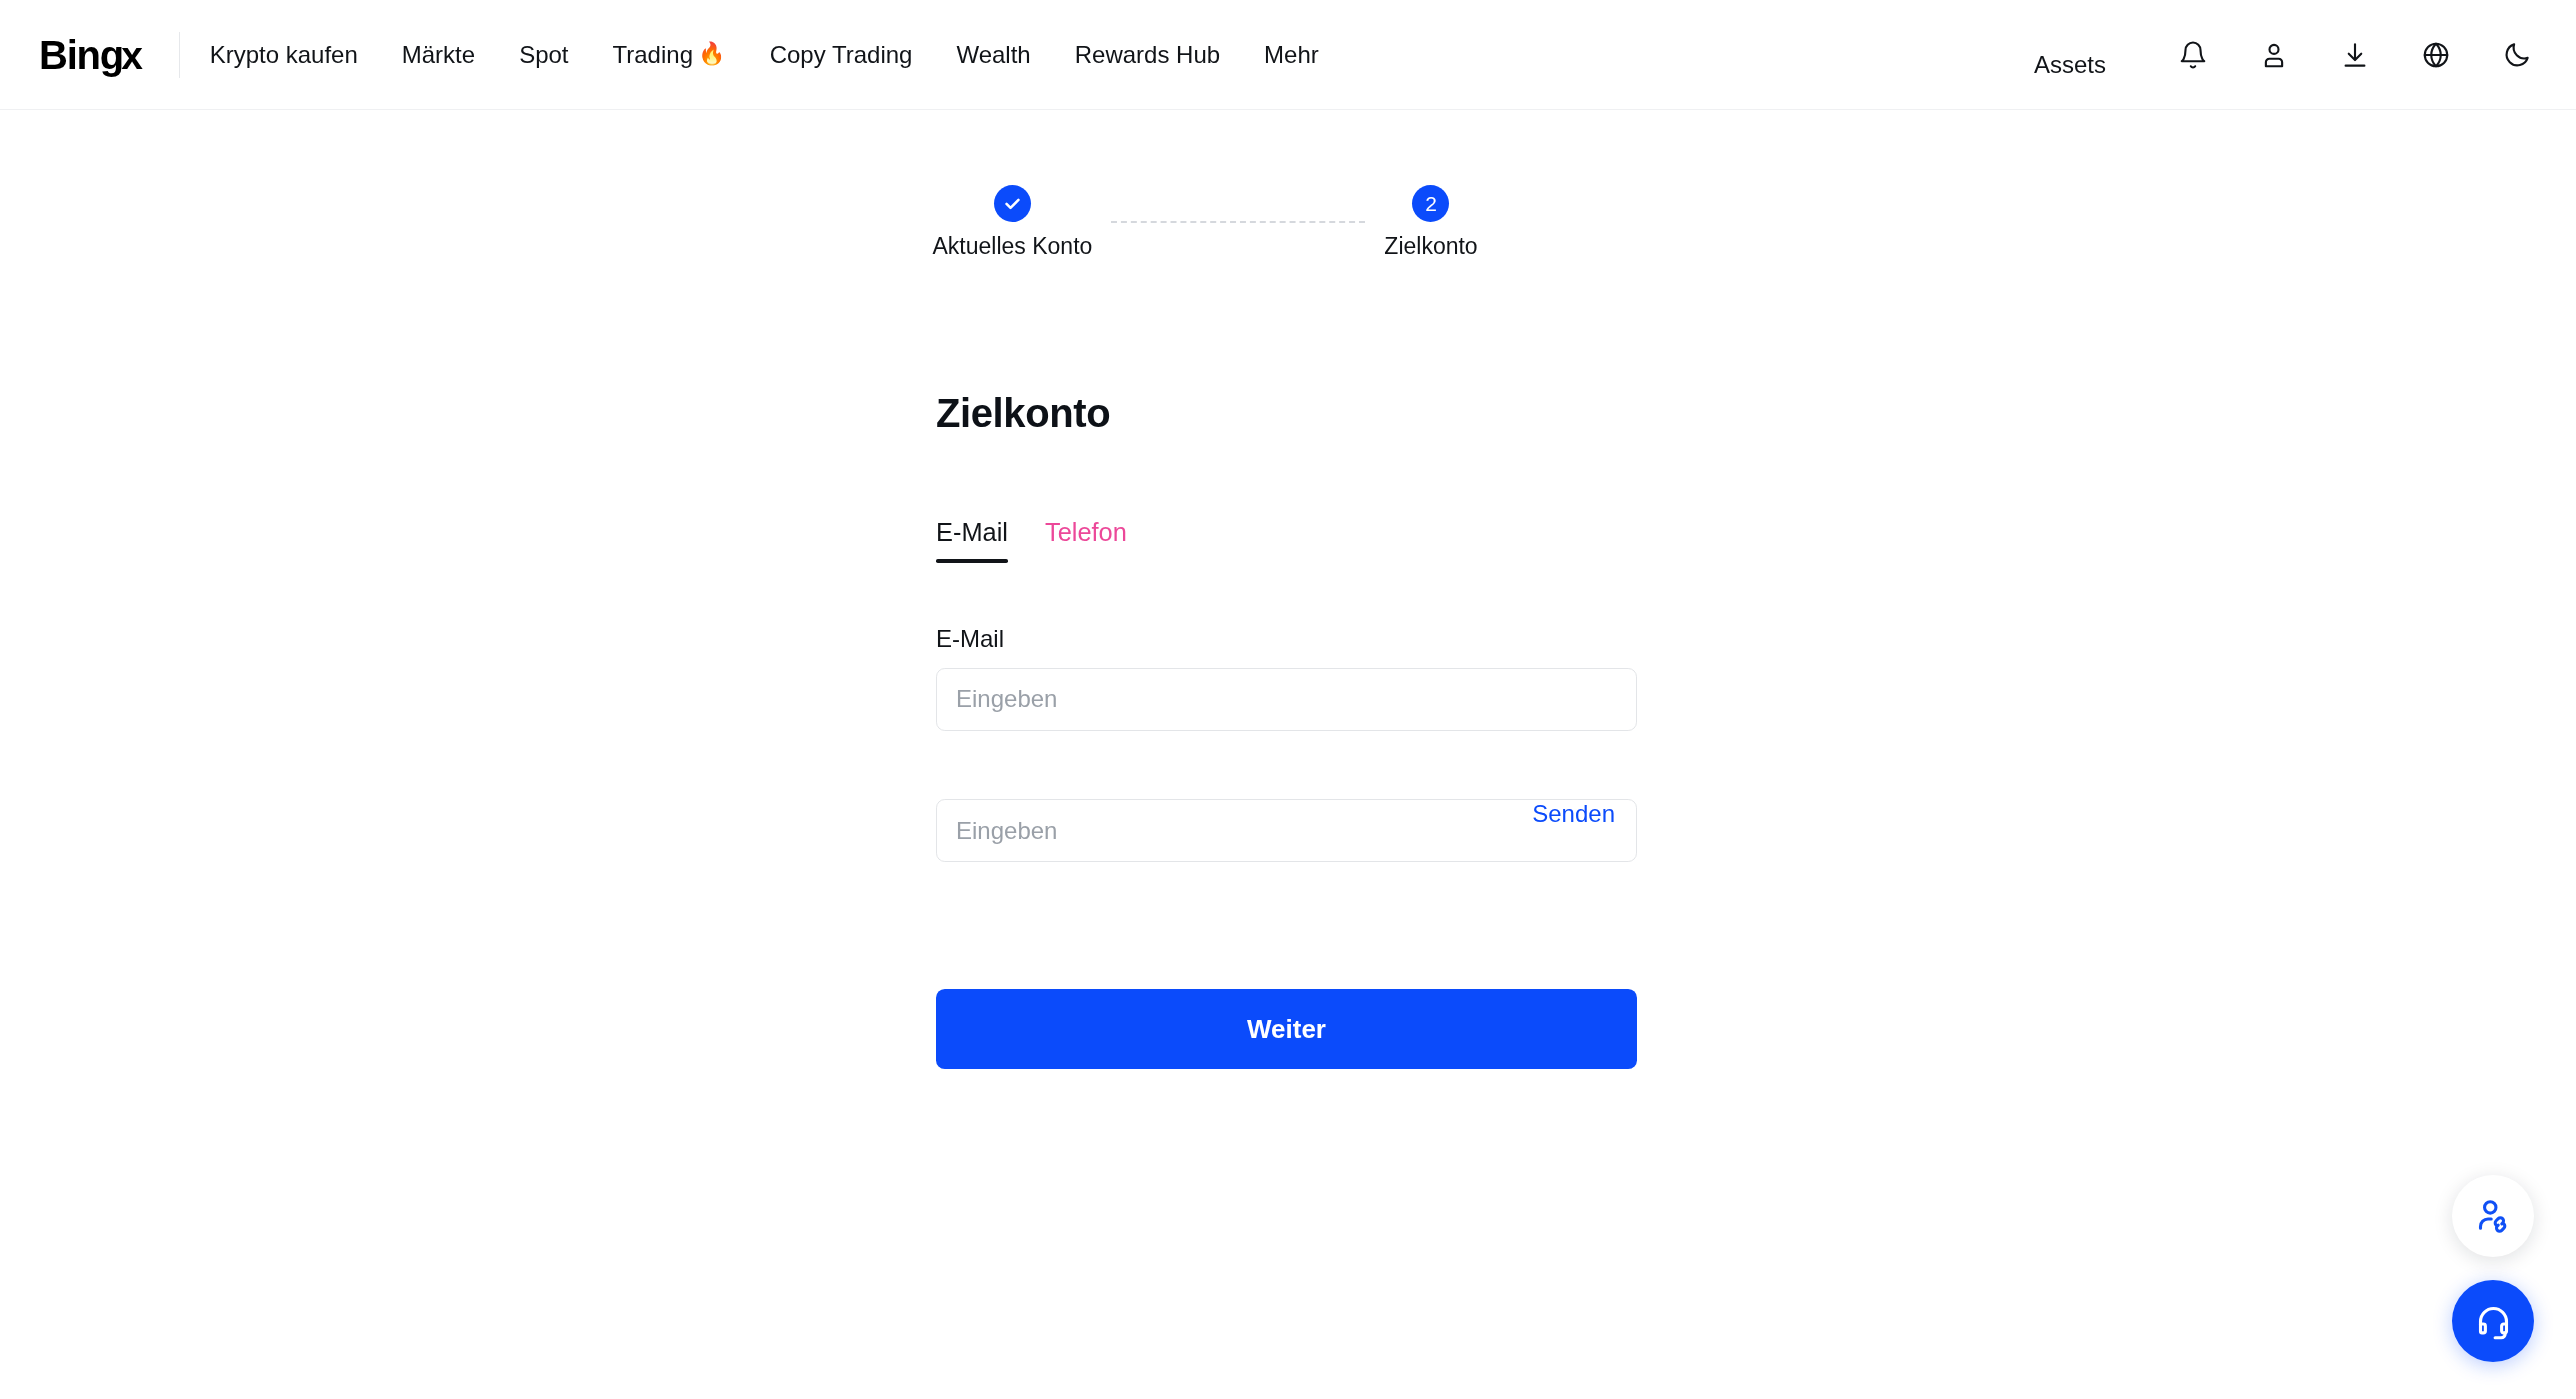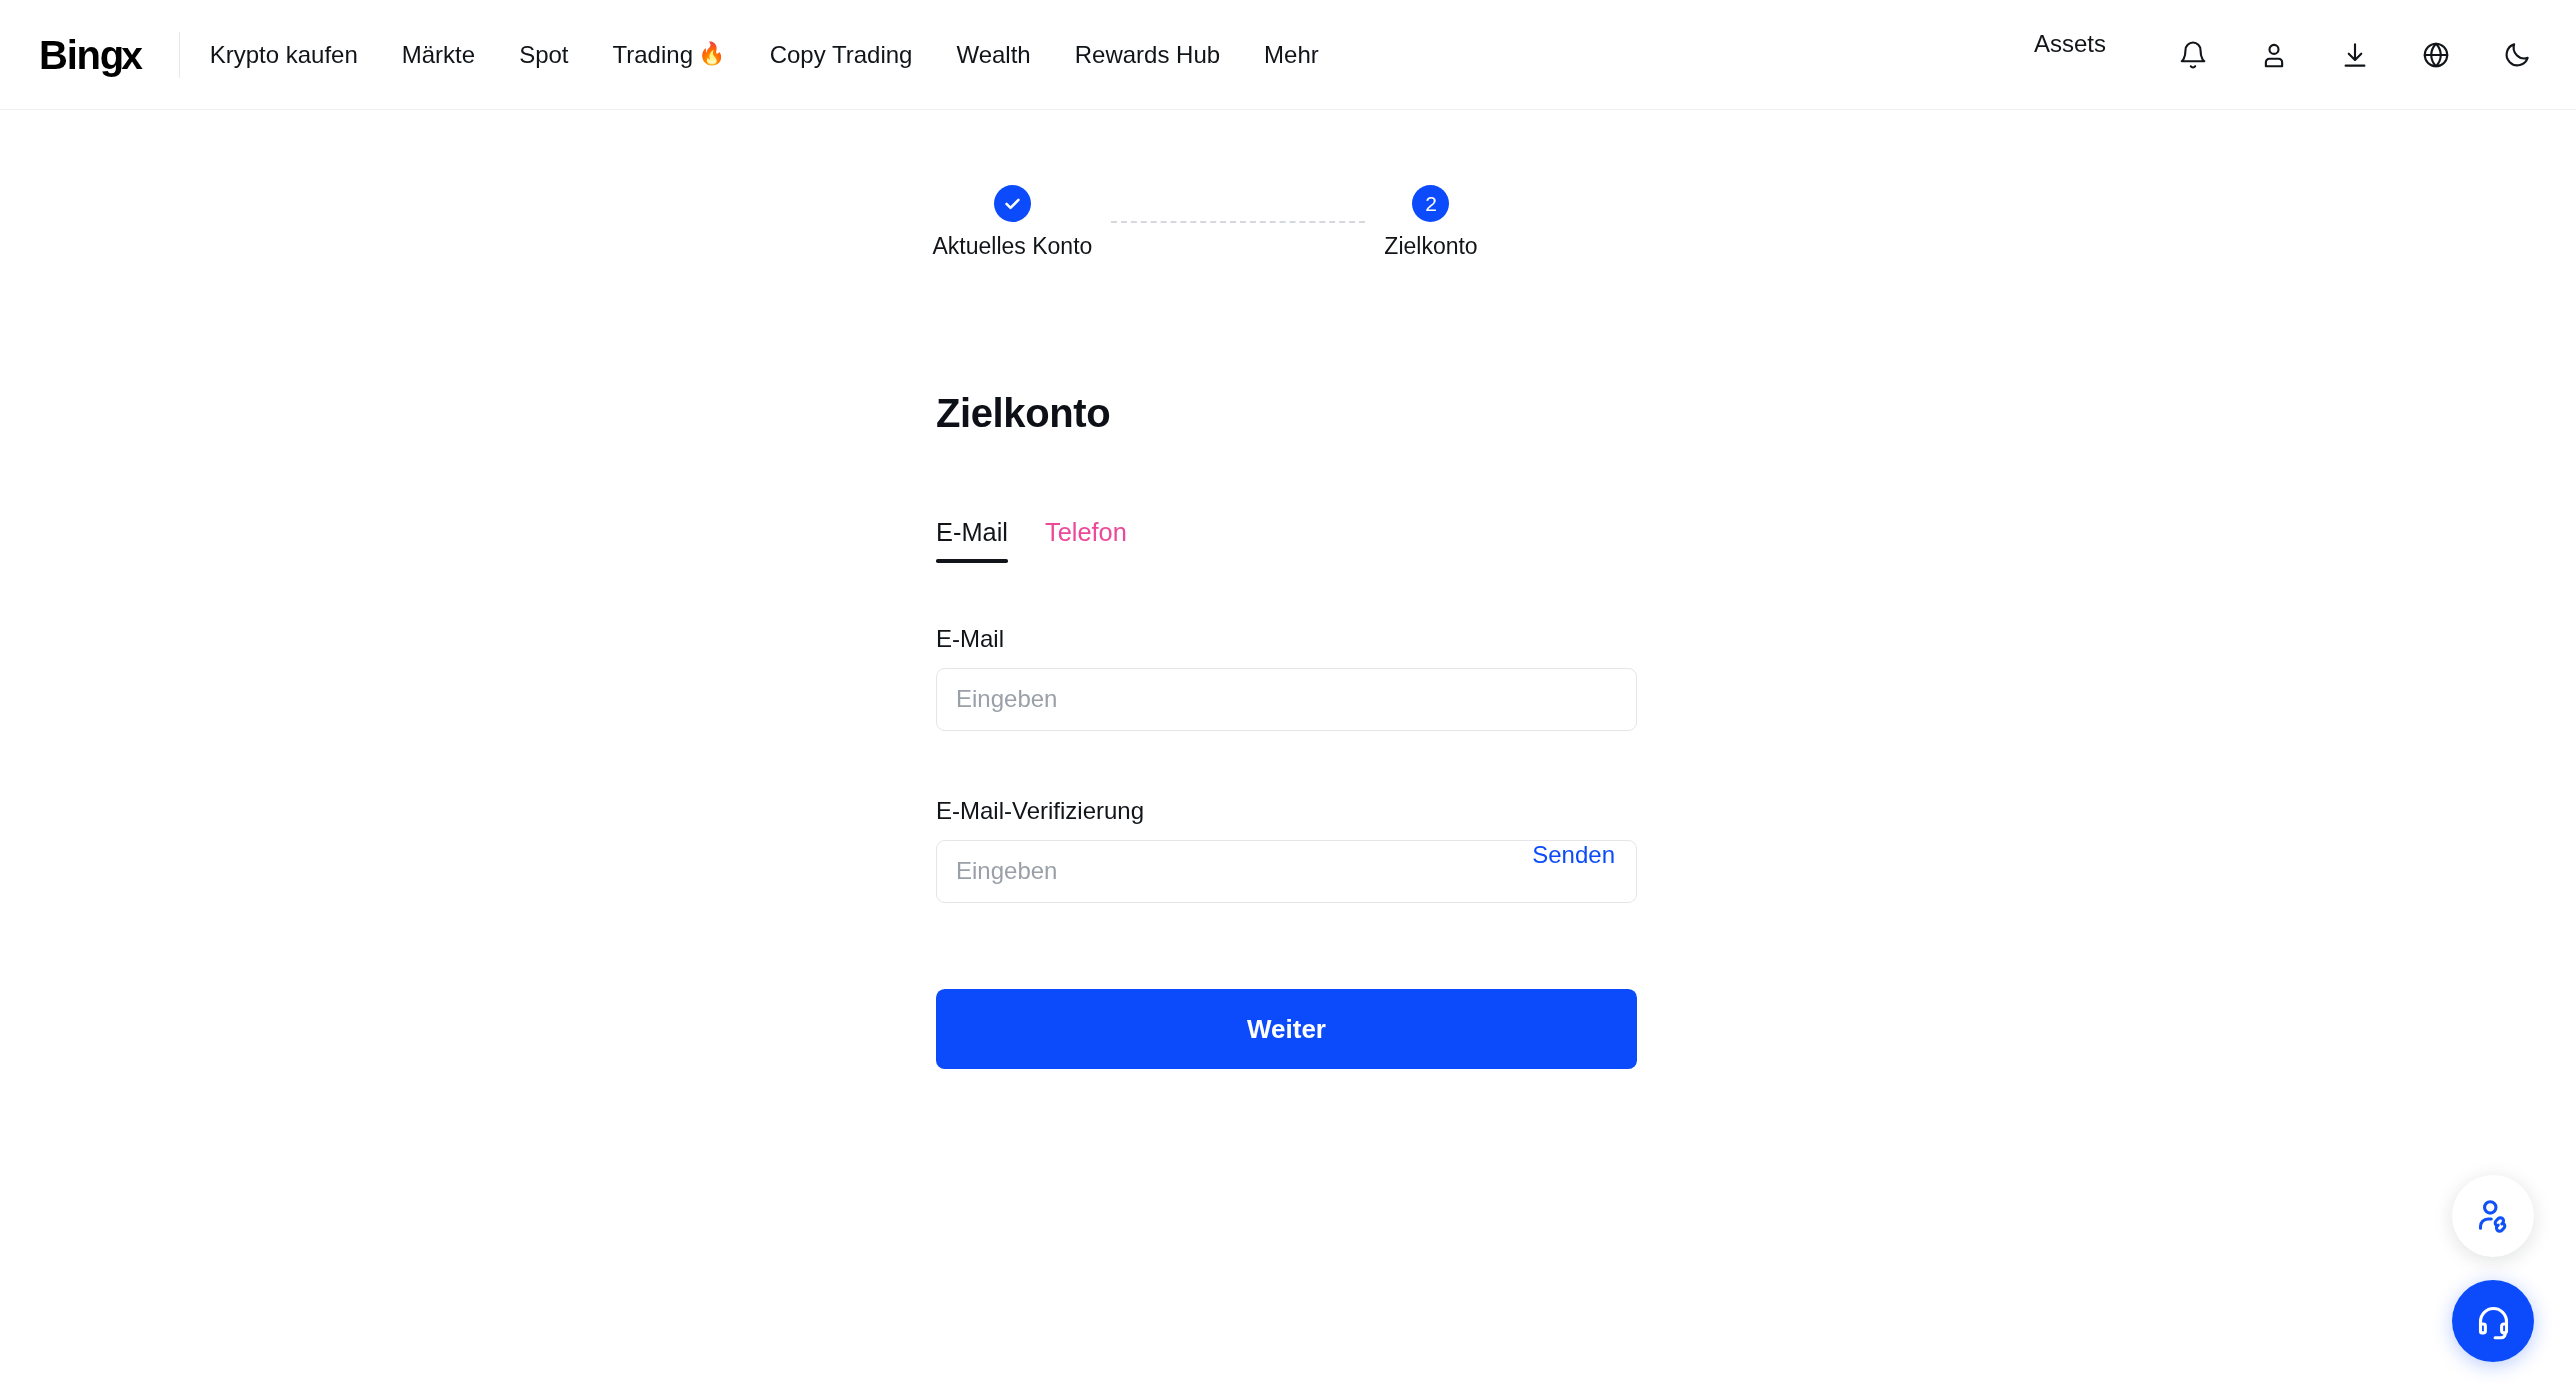--- a/index.html
+++ b/index.html
@@ -66,21 +66,21 @@
     display: flex;
     align-items: flex-start;
     gap: 5.3px;
   }
   .nav-item:first-child { padding-left: 0; }
   .fire { font-size: 22px; line-height: 1; }
 
   .header-right {
     margin-left: auto;
     display: flex;
-    align-items: flex-start;
+    align-items: flex-end;
     gap: 0;
   }
   .assets-link {
     font-size: 24px;
     color: #111418;
     cursor: pointer;
     white-space: nowrap;
     padding-right: 30px;
   }
   .icon-btn {
@@ -399,21 +399,20 @@
     </div>
 
     <div class="field field-email">
       <label class="field-label">E-Mail</label>
       <div class="input-wrap">
         <input type="text" placeholder="Eingeben" style="">
       </div>
     </div>
 
     <div class="field field-code">
-      <label class="field-label">E-Mail-Verifizierung</label>
       <div class="input-wrap">
         <input type="text" placeholder="Eingeben" style="">
         <span class="send-link">Senden</span>
       </div>
     </div>
 
     <button class="submit-btn">Weiter</button>
 
   </div>
 

